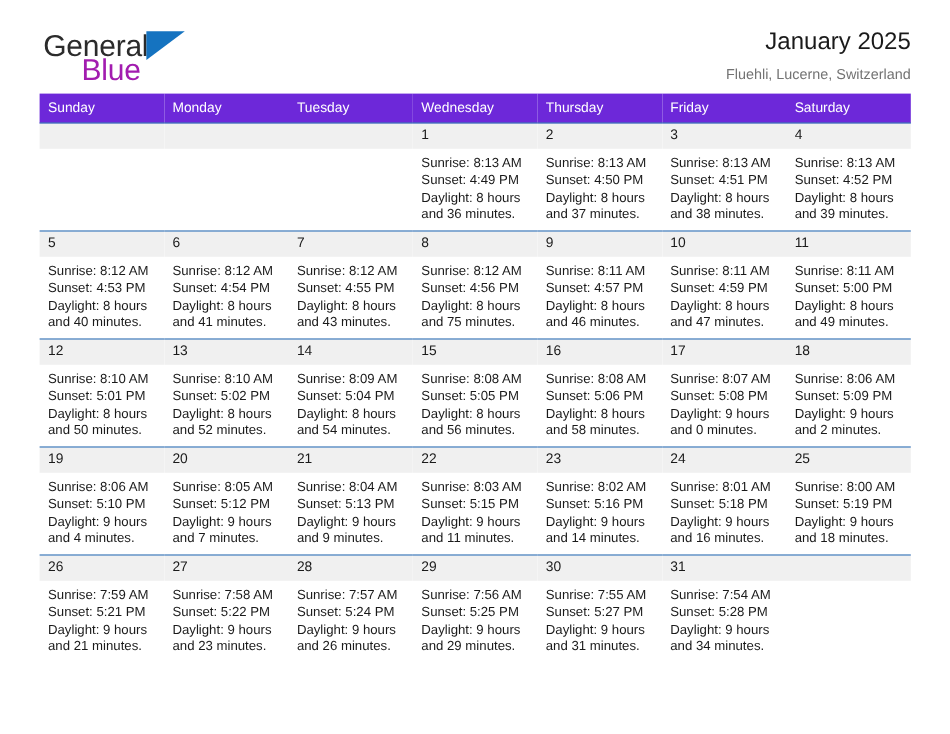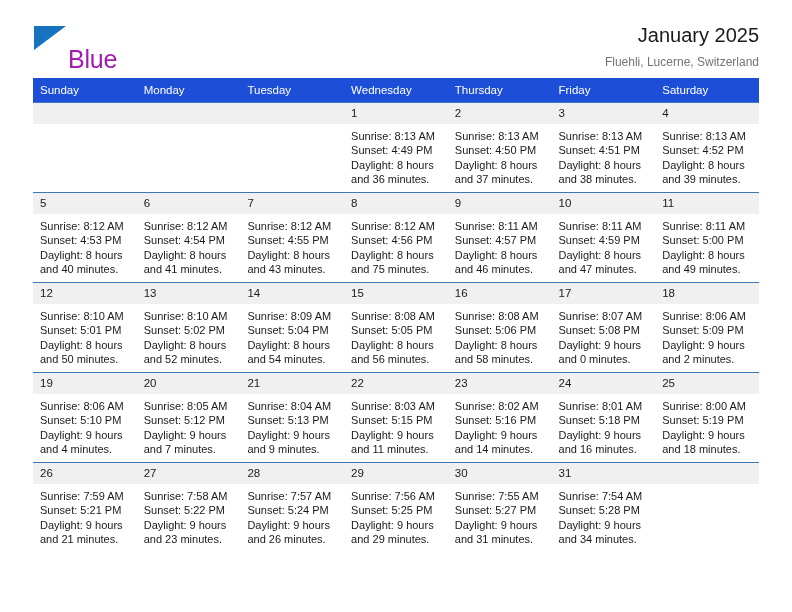--- a/index.html
+++ b/index.html
@@ -79,21 +79,21 @@
     white-space: nowrap;
   }
 
   
   table.calendar {
     width: 726px;
     border-collapse: collapse;
     table-layout: fixed;
   }
   table.calendar th {
-    background: #1d4ed8;
+    background: #6d28d9;
     color: #ffffff;
     font-size: 11.5px;
     font-weight: normal;
     text-align: left;
     padding: 6px 0 6px 7px;
     height: 12px;
     border: none;
   }
   td.daycell {
     vertical-align: top;
@@ -126,20 +126,21 @@
   .details.blank { visibility: hidden; }
 </style>
 </head>
 <body>
 
 <div class="page">
 
   <div class="topbar">
     <div class="brand">
       <div class="brand-row1">
+        <span class="brand-general">General</span>
         <span class="brand-flag"></span>
       </div>
       <span class="brand-blue">Blue</span>
     </div>
 
     <div class="title-block">
       <div class="cal-title">January 2025</div>
       <div class="cal-location">Fluehli, Lucerne, Switzerland</div>
     </div>
   </div>

